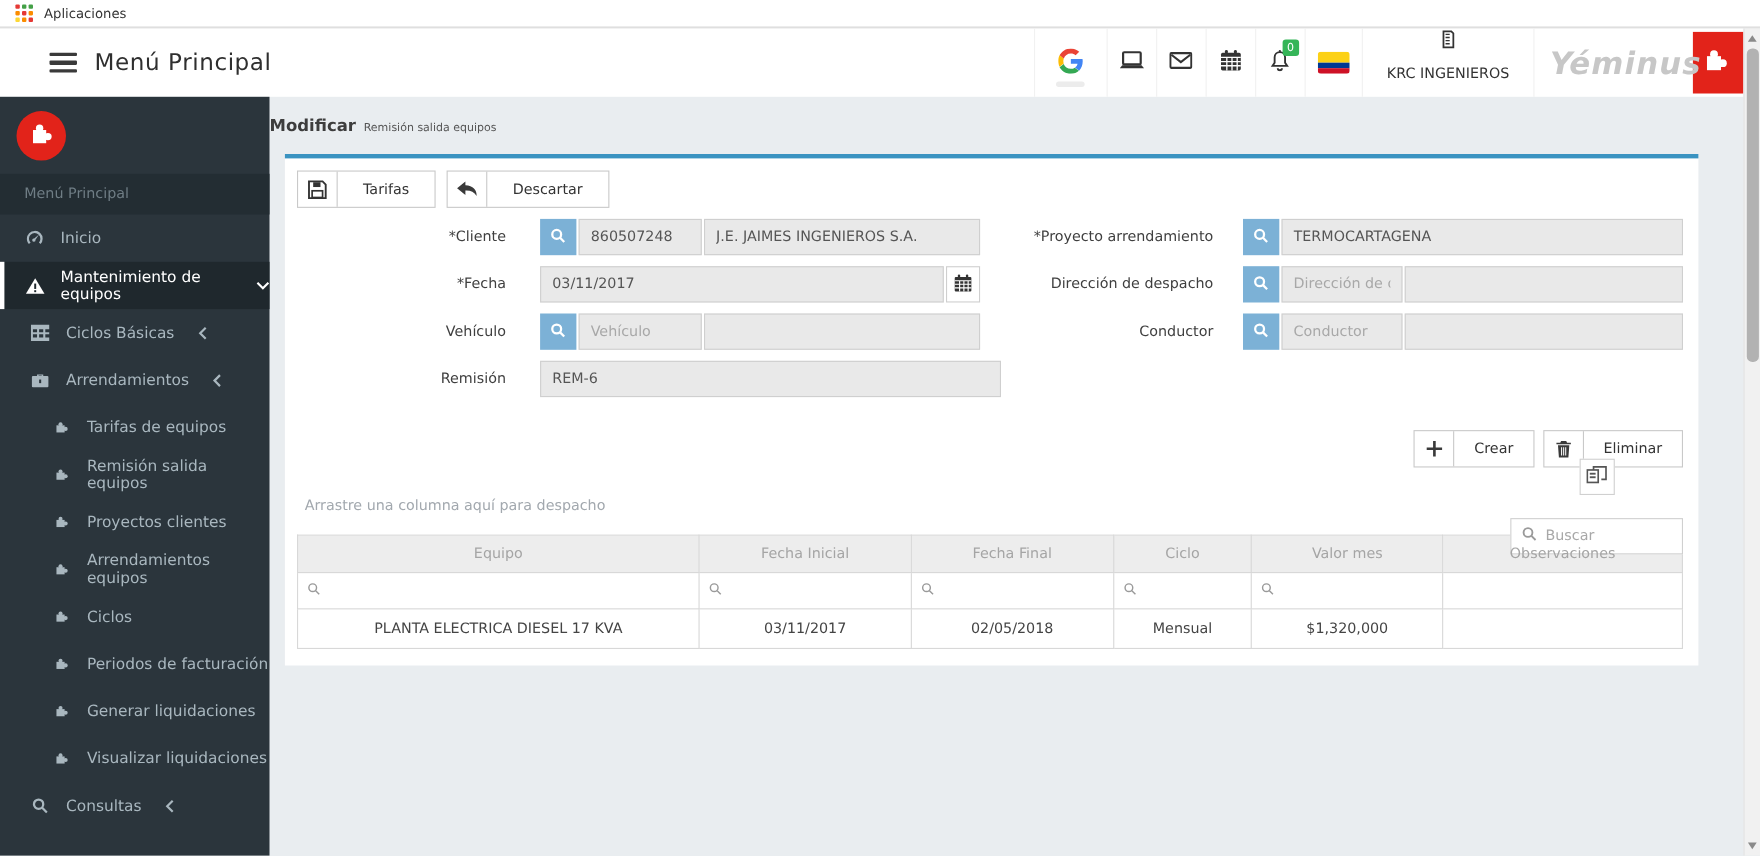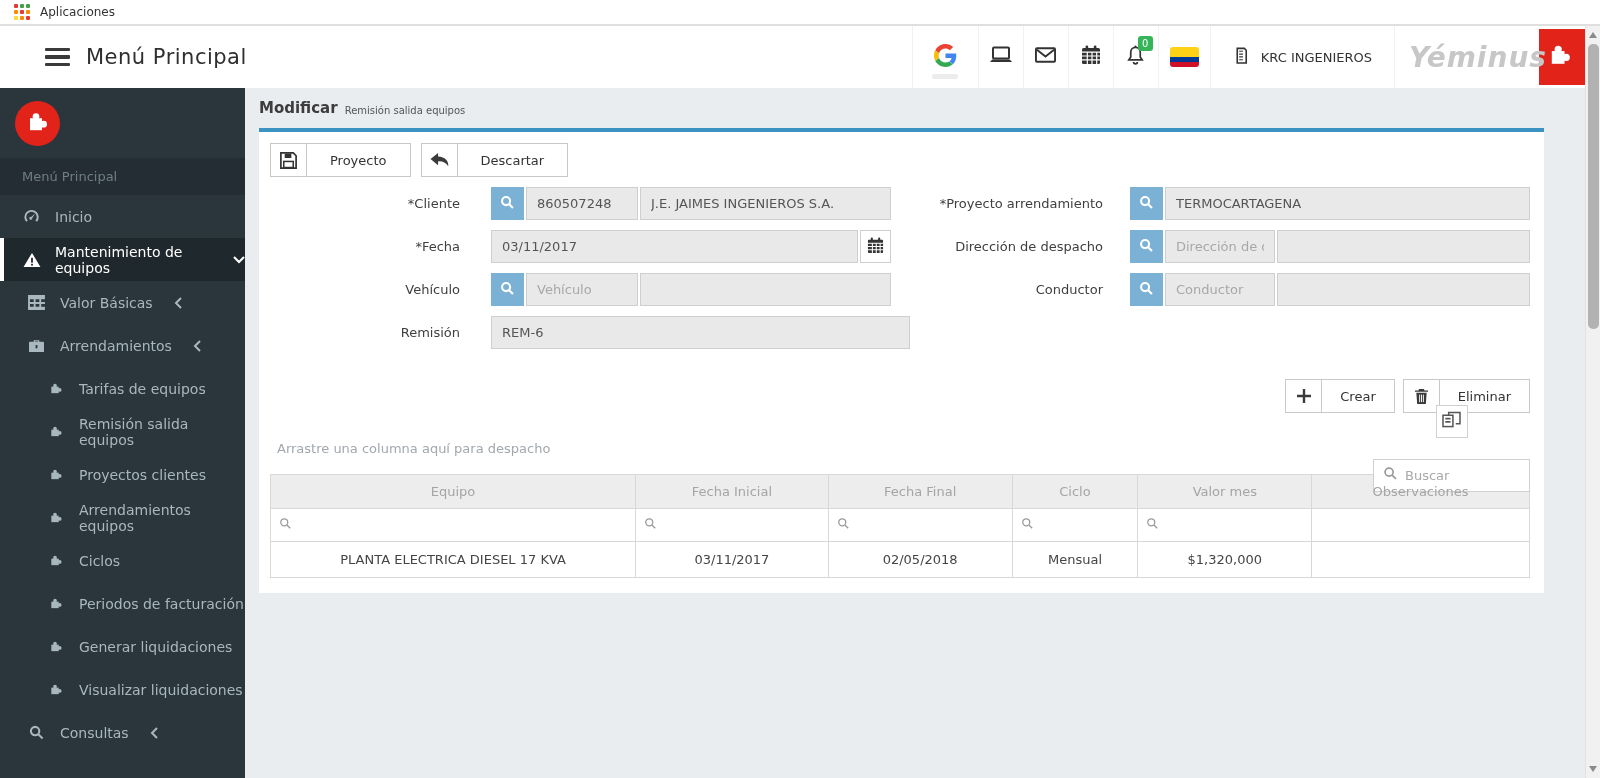--- a/index.html
+++ b/index.html
@@ -19,21 +19,21 @@
   .hamburger { width:25px; display:flex; flex-direction:column; gap:4px; cursor:pointer; }
   .hamburger i { height:3.5px; background:#3a3a3a; border-radius:1px; display:block; }
   .menu-title { font-size:21px; color:#2f2f2f; font-weight:500; letter-spacing:0.5px; }
   .header-right { display:flex; align-items:stretch; height:100%; }
   .hcell { width:45px; display:flex; align-items:center; justify-content:center; border-left:1px solid #f1f1f1; position:relative; cursor:pointer; }
   .hcell.google { width:66px; }
   .g-underline { position:absolute; bottom:9px; left:50%; transform:translateX(-50%); width:26px; height:5px; background:#ececec; border-radius:3px; }
   .badge { position:absolute; top:10px; right:5px; min-width:15px; height:15px; background:#35b558; color:#fff; font-size:10px; border-radius:3px; display:flex; align-items:center; justify-content:center; padding:0 3px; }
   .flag { width:29px; height:20px; border-radius:3px; overflow:hidden; display:flex; flex-direction:column; }
   .flag .y { flex:2; background:#FCD116; } .flag .b { flex:1; background:#003893; } .flag .r { flex:1; background:#CE1126; }
-  .company-cell { display:flex; align-items:center; gap:11px; padding:0 22px; border-left:1px solid #f1f1f1; font-size:13px; color:#333; cursor:pointer; }
+  .company-cell { display:flex; align-items:center; gap:11px; padding:0 22px; border-left:1px solid #f1f1f1; font-size:13px; color:#333; cursor:pointer;flex-direction:column; }
   .brand-cell { display:flex; align-items:center; height:100%; padding-left:14px; border-left:1px solid #f1f1f1; }
   .brand-text { font-style:italic; font-size:28px; color:#c7c7c7; font-weight:bold; letter-spacing:1px; margin-right:-8px; position:relative; z-index:2; }
   .brand-block { width:46px; height:56px; background:#e2231a; display:flex; align-items:center; justify-content:center; }
 
   
   .content { display:flex; height:690px; width:1585px; }
 
   
   .sidebar { width:245px; background:#2b353c; flex:none; }
   .side-logo { height:70px; display:flex; align-items:center; padding-left:15px; }
@@ -42,21 +42,21 @@
   .side-item { height:43px; display:flex; align-items:center; color:#a9b7bf; font-size:14px; cursor:pointer; gap:14px; }
   .side-item .sicon { width:19px; display:flex; justify-content:center; flex:none; }
   .lv1 { padding-left:22px; }
   .lv2 { padding-left:27px; }
   .lv3 { padding-left:46px; }
   .side-item.active { background:#1f282d; border-left:4px solid #ffffff; padding-left:18px; color:#fff; }
   .chev { margin-left:7px; display:flex; }
 
   
   .main { flex:1; display:flex; flex-direction:column; }
-  .page-head { height:40px; display:flex; align-items:center; padding-left:14px; gap:7px; }
+  .page-head { height:52px; display:flex; align-items:center; gap:7px; }
   .page-title { font-size:15px; font-weight:bold; color:#3d3d3d; }
   .page-sub { font-size:10px; color:#555; margin-top:4px; }
   .panel { margin:0 44px 0 14px; background:#fff; border-top:4px solid #3a93c1; height:465px; padding:11px 14px 0 11px; }
 
   .toolbar { display:flex; gap:10px; }
   .btn { display:inline-flex; align-items:stretch; background:#fff; border:1px solid #c9c9c9; height:34px; cursor:pointer; }
   .btn .bicon { width:36px; display:flex; align-items:center; justify-content:center; border-right:1px solid #c9c9c9; }
   .btn .blabel { display:flex; align-items:center; padding:0 23px; font-size:13px; color:#333; }
   .btn.small .blabel { padding:0 18px; }
 
@@ -248,21 +248,21 @@
           </svg>
       </span>
     </div>
 
     <div class="side-item lv2">
       <span class="sicon">
         <svg viewBox="0 0 18 16" width="17" height="15">
             <path fill="currentColor" fill-rule="evenodd" d="M0 0h18v16H0zm2 4.5h4v3H2zm0 5h4v3H2zm6-5h4v3H8zm0 5h4v3H8zm6-5h4v3h-4zm0 5h4v3h-4z"></path>
           </svg>
       </span>
-      <span>Valor Básicas</span>
+      <span>Ciclos Básicas</span>
       <span class="chev">
         <svg width="9" height="12" viewBox="0 0 9 12">
             <path d="M7 1 2 6l5 5" fill="none" stroke="currentColor" stroke-width="2"></path>
           </svg>
       </span>
     </div>
 
     <div class="side-item lv2">
       <span class="sicon">
         <svg viewBox="0 0 18 16" width="17" height="15">
@@ -401,21 +401,21 @@
 
       <div class="toolbar">
         <div class="btn">
           <span class="bicon">
             <svg viewBox="0 0 20 20" width="19" height="19">
                 <path d="M2 2h13l3 3v13H2z" fill="none" stroke="#333" stroke-width="1.8"></path>
                 <rect x="6" y="2.8" width="7" height="4.6" fill="#333"></rect>
                 <rect x="5" y="11" width="10" height="6.4" fill="none" stroke="#333" stroke-width="1.6"></rect>
               </svg>
           </span>
-          <span class="blabel">Proyecto</span>
+          <span class="blabel">Tarifas</span>
         </div>
         <div class="btn">
           <span class="bicon">
             <svg viewBox="0 0 22 18" width="21" height="17">
                 <path fill="#3a3a3a" d="M9.5 1 1.5 7.5l8 6.5V9.8c4.8-.3 8.3 1.4 10.8 5.2.3-5.8-3.4-9.8-10.8-10.3z"></path>
               </svg>
           </span>
           <span class="blabel">Descartar</span>
         </div>
       </div>

